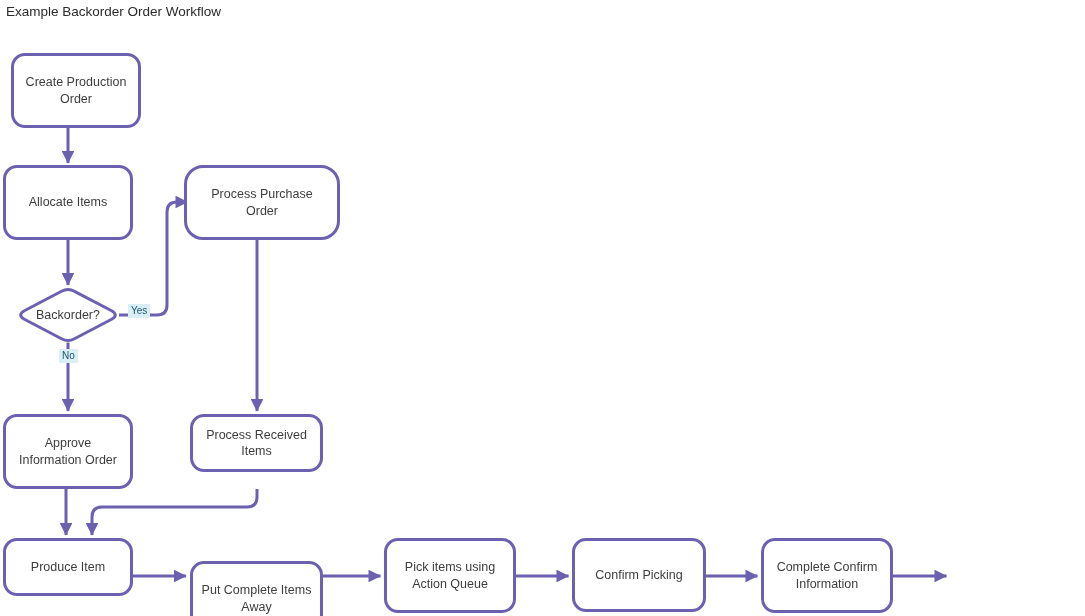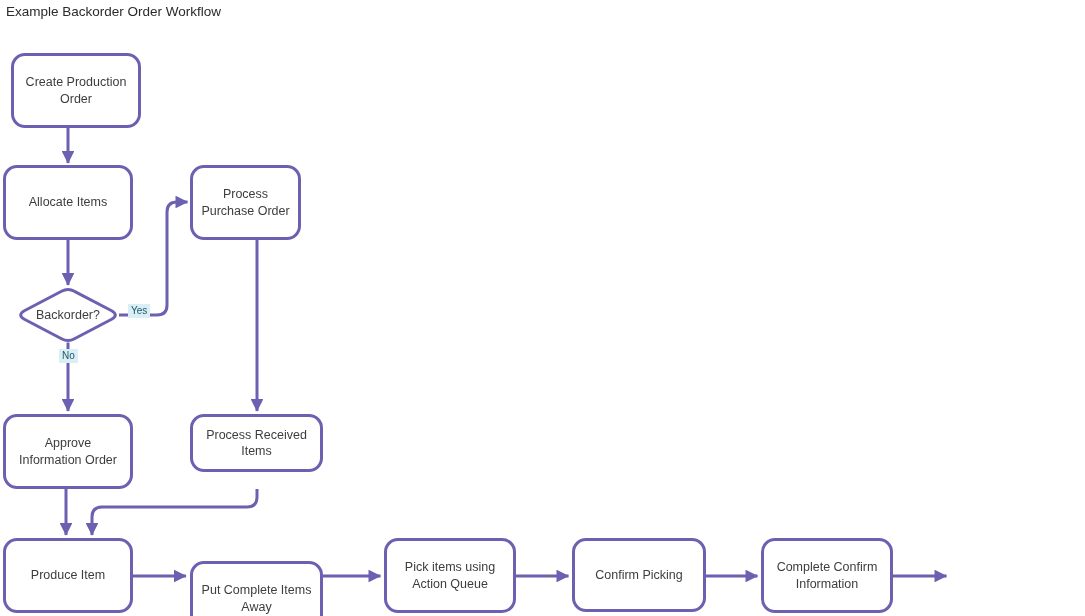--- a/index.html
+++ b/index.html
@@ -69,41 +69,41 @@
   </svg>
 
   <div class="node" style="left:11px;top:41px;width:130px;height:75px;margin-top:12px;">
     <span>Create Production Order</span>
   </div>
 
   <div class="node" style="left:3px;top:165px;width:130px;height:75px;">
     <span>Allocate Items</span>
   </div>
 
-  <div class="node" style="left:190px;top:165px;width:111px;height:75px;">
+  <div class="node" style="left:184px;top:165px;width:156px;height:75px;border-radius:19px;">
     <span>Process Purchase Order</span>
   </div>
 
   <div class="diamond-label" style="left:17px;top:289px;width:102px;height:52px;">
     <span>Backorder?</span>
   </div>
 
   <div class="edge-label" style="left:128px;top:304px;">Yes</div>
 
   <div class="edge-label" style="left:59px;top:349px;">No</div>
 
   <div class="node" style="left:3px;top:414px;width:130px;height:75px;">
     <span>Approve Information Order</span>
   </div>
 
   <div class="node" style="left:190px;top:414px;width:133px;height:58px;">
     <span>Process Received Items</span>
   </div>
 
-  <div class="node" style="left:3px;top:538px;width:130px;height:75px;justify-content:center;">
+  <div class="node" style="left:3px;top:538px;width:130px;height:58px;justify-content:center;">
     <span>Produce Item</span>
   </div>
 
   <div class="node" style="left:190px;top:538px;width:133px;height:75px;margin-top:23px;">
     <span>Put Complete Items Away</span>
   </div>
 
   <div class="node" style="left:384px;top:538px;width:132px;height:75px;">
     <span>Pick items using Action Queue</span>
   </div>

